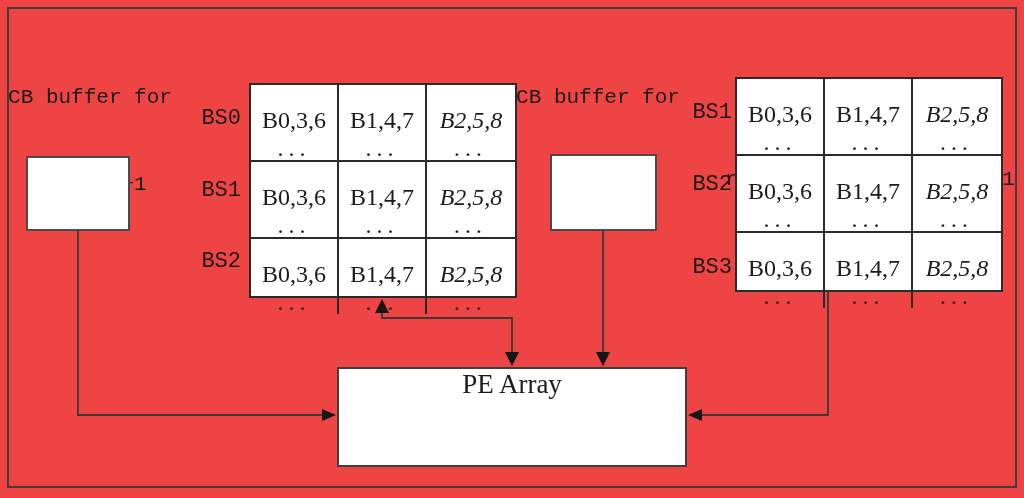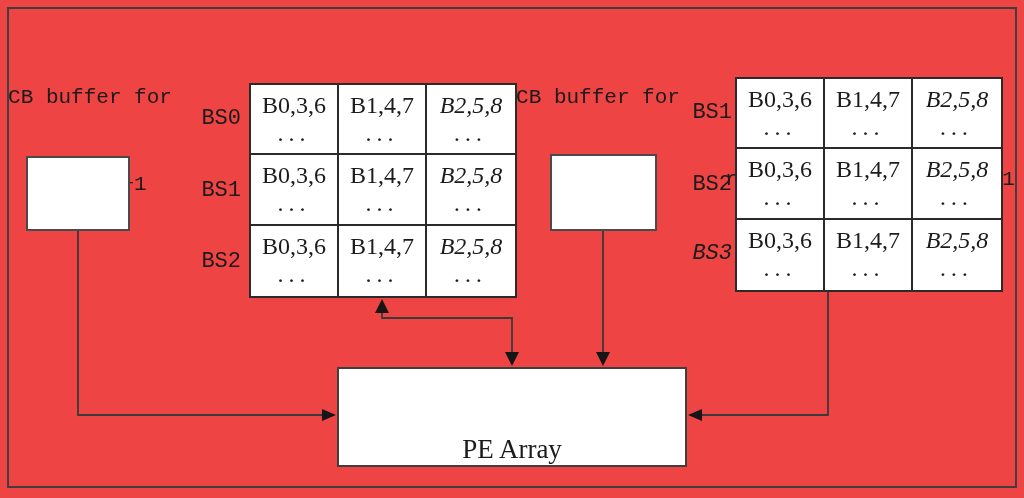--- a/index.html
+++ b/index.html
@@ -46,21 +46,21 @@
     grid-template-rows: repeat(3, 1fr);
     background: #ffffff;
   }
   .cell {
     border-right: 2px solid #2a2a2a;
     border-bottom: 2px solid #2a2a2a;
     display: flex;
     flex-direction: column;
     align-items: center;
     justify-content: flex-start;
-    padding-top: 5px;
+    padding-top: 20px;
     box-sizing: border-box;
     font-family: "Liberation Serif", "DejaVu Serif", serif;
   }
   .cell:nth-child(3n) { border-right: none; font-style: italic; }
   .cell:nth-child(n+7) { border-bottom: none; }
   .cell .banks { font-size: 24px; line-height: 30px; }
   .cell .dots  { font-size: 24px; line-height: 24px; letter-spacing: 5px; margin-top: 1px; }
   
   .rowlbl {
     position: absolute;
@@ -72,21 +72,21 @@
     color: #1b1b1b;
   }
   
   .pebox {
     position: absolute;
     left: 337px; top: 367px;
     width: 350px; height: 100px;
     border: 2px solid #3f3f3f;
     box-sizing: border-box;
     display: flex;
-    align-items: flex-end;
+    align-items: flex-start;
     justify-content: center;
     background: #ffffff;
   }
   .pebox .pelabel {
     font-family: "Liberation Serif", "DejaVu Serif", serif;
     font-size: 27px;
     color: #1b1b1b;
   }
   svg.connectors {
     position: absolute;
@@ -160,21 +160,21 @@
       <span class="dots">...</span>
     </div>
     <div class="cell">
       <span class="banks">B2,5,8</span>
       <span class="dots">...</span>
     </div>
   </div>
 
   <div class="rowlbl" style="left:676px; top:100px;">BS1</div>
   <div class="rowlbl" style="left:676px; top:172px;">BS2</div>
-  <div class="rowlbl" style="left:676px; top:241px;font-style:italic;">BS3</div>
+  <div class="rowlbl" style="left:676px; top:255px;">BS3</div>
 
   <div class="bufgrid" style="left:735px; top:77px;">
     <div class="cell">
       <span class="banks">B0,3,6</span>
       <span class="dots">...</span>
     </div>
     <div class="cell">
       <span class="banks">B1,4,7</span>
       <span class="dots">...</span>
     </div>

